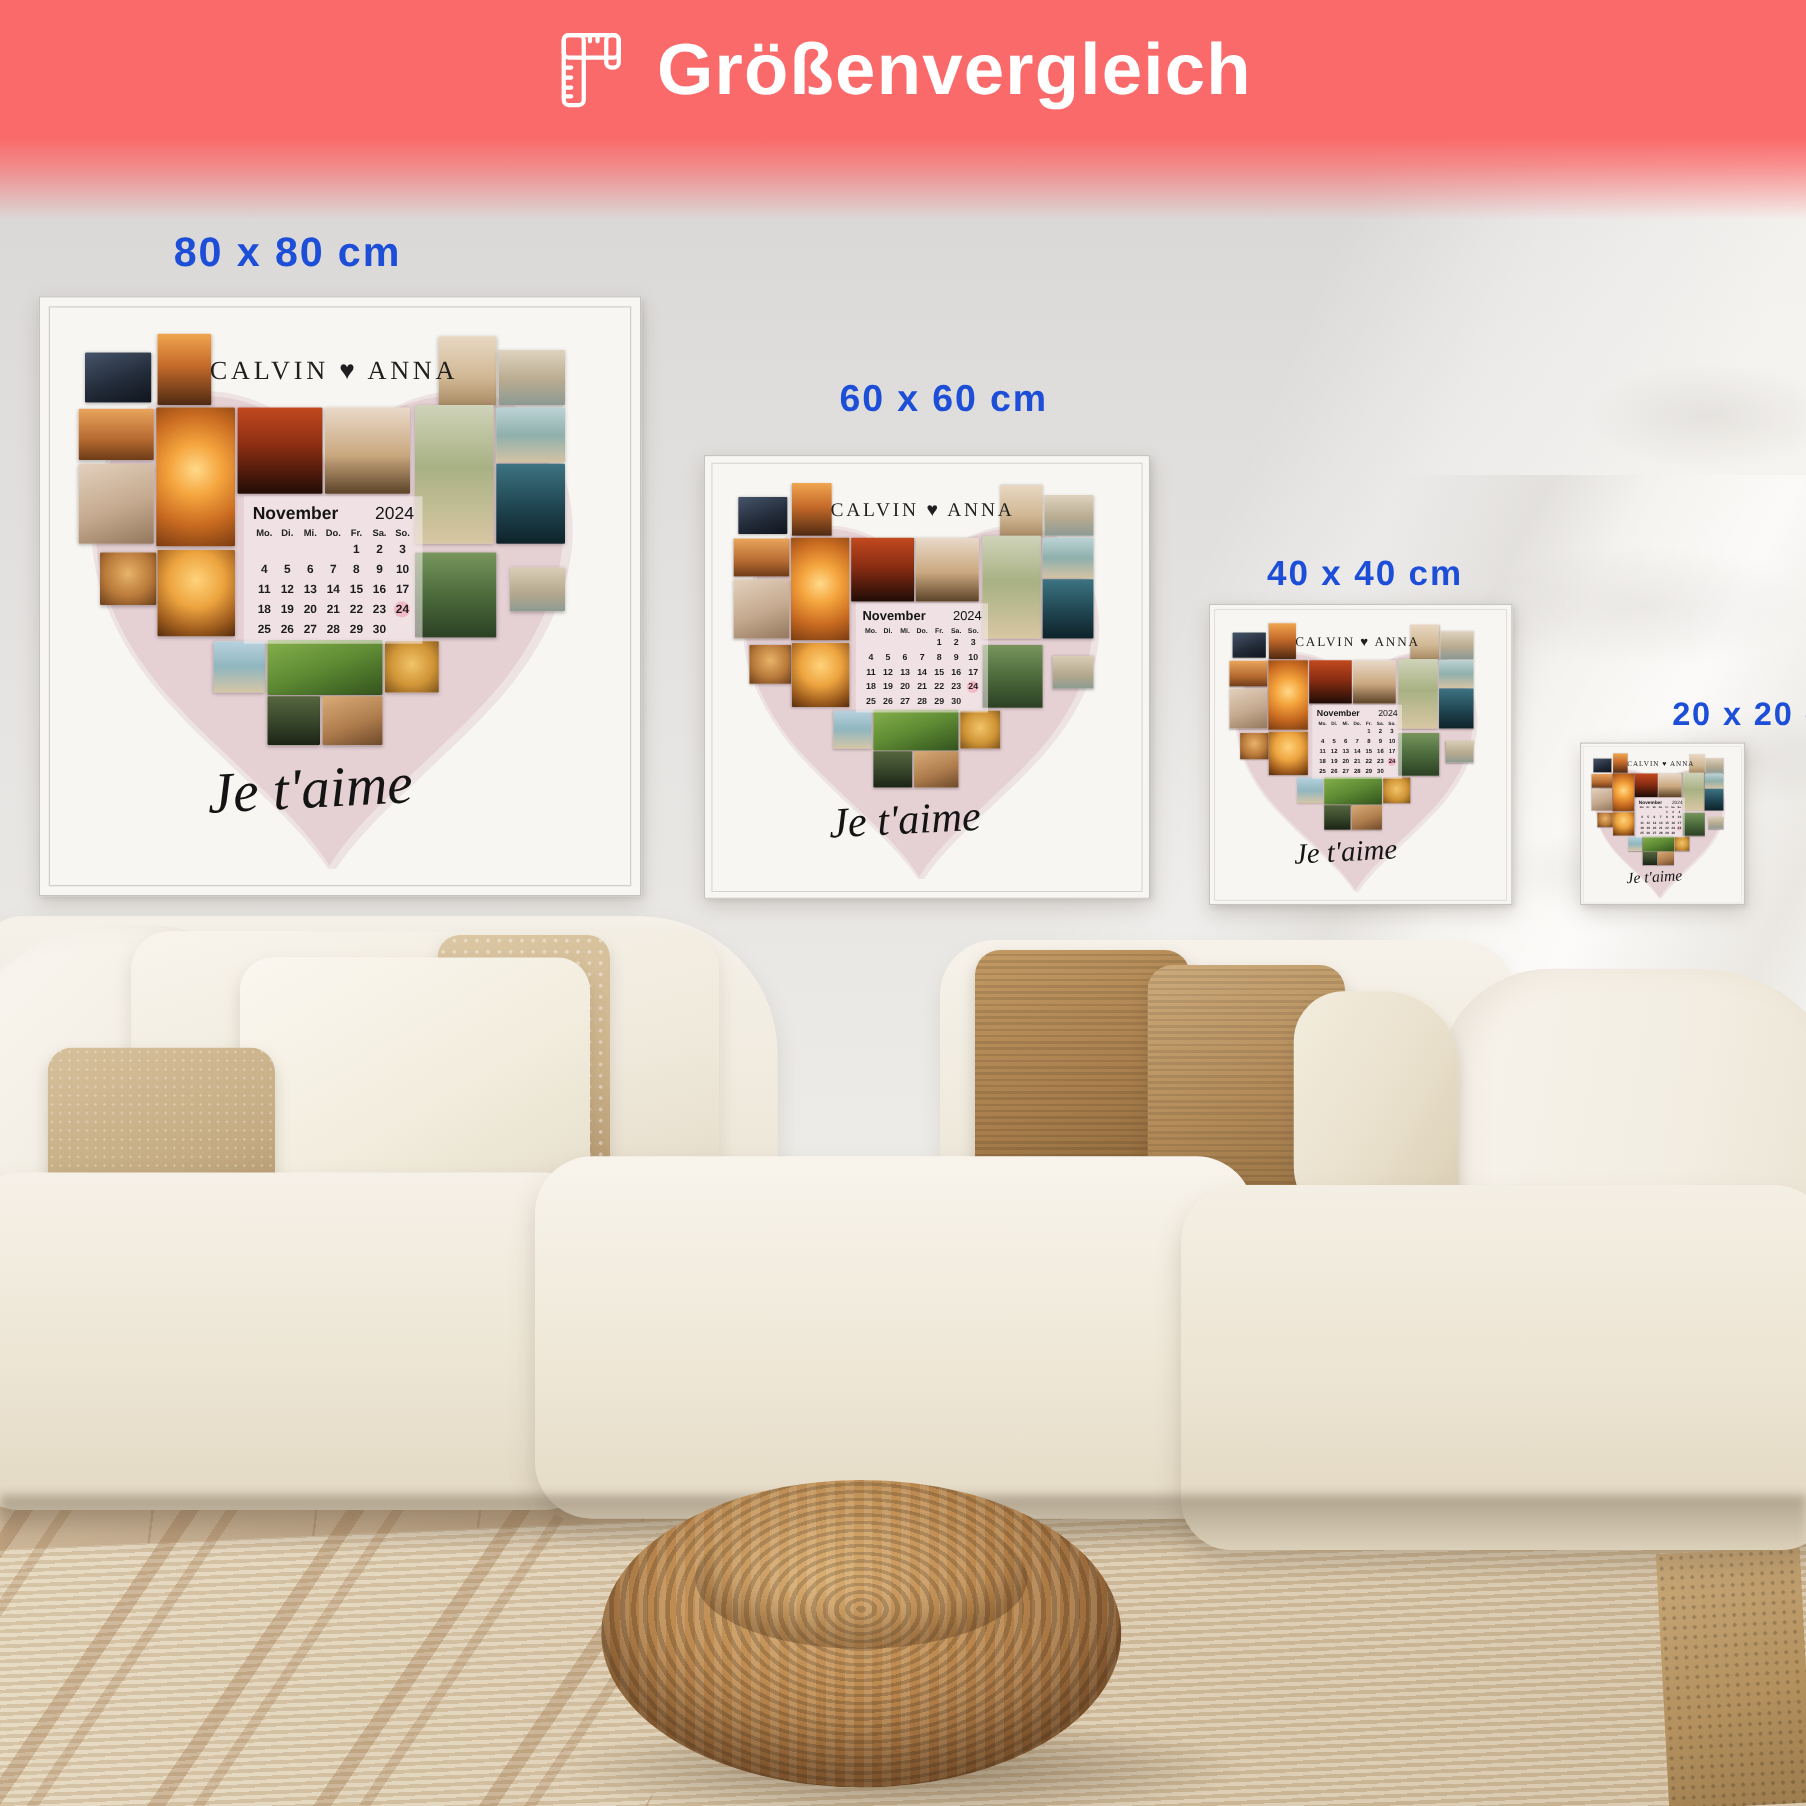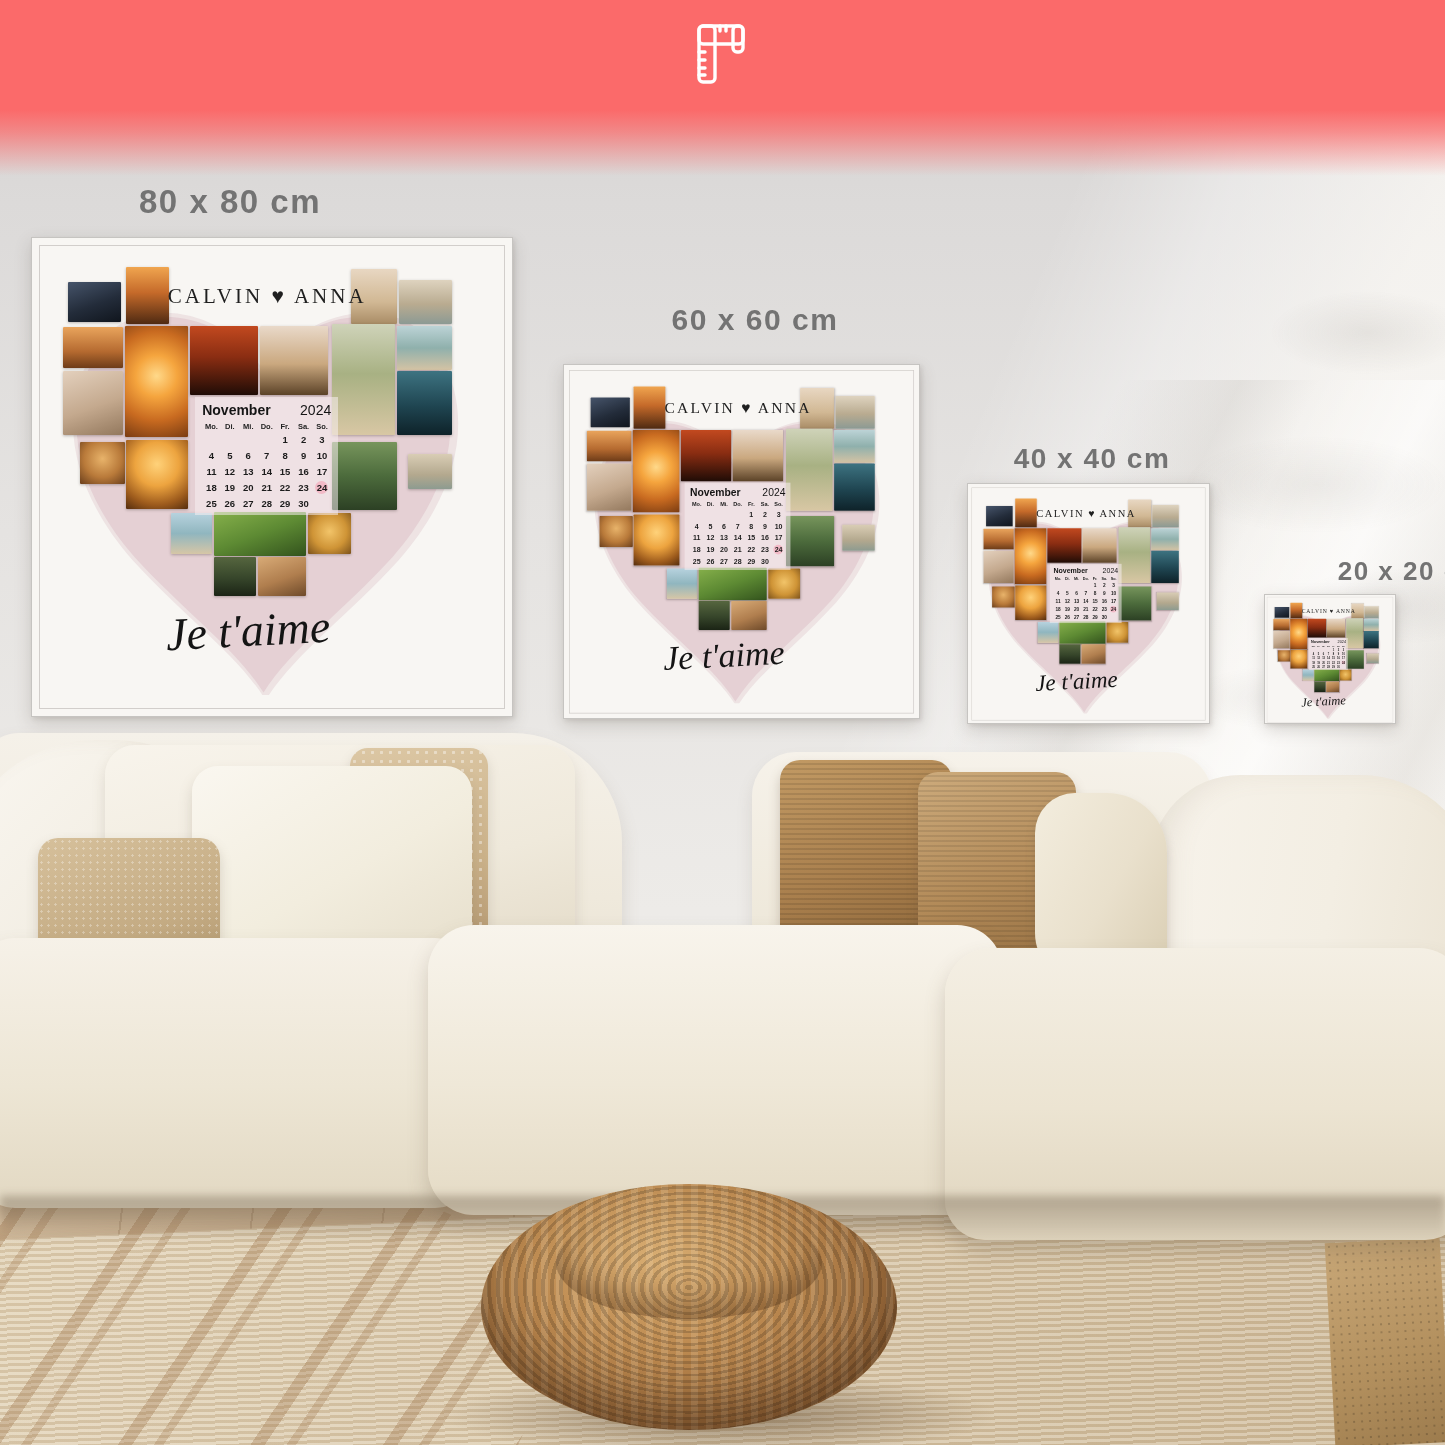--- a/index.html
+++ b/index.html
@@ -28,21 +28,21 @@
 
   
   .banner{position:absolute;left:0;top:0;right:0;height:185px;z-index:30;
     background:linear-gradient(180deg,var(--coral) 0px,var(--coral) 110px,rgba(251,106,106,.72) 132px,rgba(251,106,106,0) 176px);
     display:flex;justify-content:center;align-items:flex-start;}
   .banner-content{display:flex;align-items:center;gap:20px;margin-top:22px;}
   .banner-title{color:#fff;font-size:58px;font-weight:600;letter-spacing:1px;}
   .ruler-svg{display:block;}
 
   
-  .size-label{position:absolute;transform:translateX(-50%);color:#737373;font-weight:600;letter-spacing:1.5px;z-index:6;white-space:nowrap;}
+  .size-label{position:absolute;transform:translateX(-50%);color:#1d4ed8;font-weight:600;letter-spacing:1.5px;z-index:6;white-space:nowrap;}
   .lbl-80{left:230px;top:183px;font-size:33px;}
   .lbl-60{left:755px;top:303px;font-size:30px;}
   .lbl-40{left:1092px;top:443px;font-size:28px;}
   .lbl-20{left:1411px;top:556px;font-size:26px;}
 
   
   .poster-box{position:absolute;background:#f8f6f3;border:1px solid #c6c4c1;z-index:5;overflow:hidden;
     box-shadow:0 6px 16px rgba(80,70,60,.2),2px 2px 4px rgba(90,80,70,.12);}
   .box-80{left:31px;top:237px;width:482px;height:480px;--s:1;}
   .box-60{left:563px;top:364px;width:357px;height:355px;--s:0.74;}
@@ -158,20 +158,21 @@
 
   <div class="banner">
     <div class="banner-content">
       <svg class="ruler-svg" width="62" height="64" viewBox="0 0 60 64" fill="none" stroke="#ffffff" stroke-width="3.4" stroke-linecap="round" stroke-linejoin="round">
         <rect x="6" y="4" width="16" height="56" rx="4"></rect>
         <rect x="6" y="4" width="44" height="18" rx="4"></rect>
         <rect x="40" y="4" width="10" height="26" rx="4"></rect>
         <path d="M6 30 h6 M6 38 h6 M6 46 h6 M6 53 h6"></path>
         <path d="M27 4 v5 M33 4 v5"></path>
       </svg>
+      <div class="banner-title">Größenvergleich</div>
     </div>
   </div>
 
   <div class="size-label lbl-80">80 x 80 cm</div>
   <div class="size-label lbl-60">60 x 60 cm</div>
   <div class="size-label lbl-40">40 x 40 cm</div>
   <div class="size-label lbl-20">20 x 20 cm</div>
 
   <div class="poster-box box-80">
       <div class="pp">

